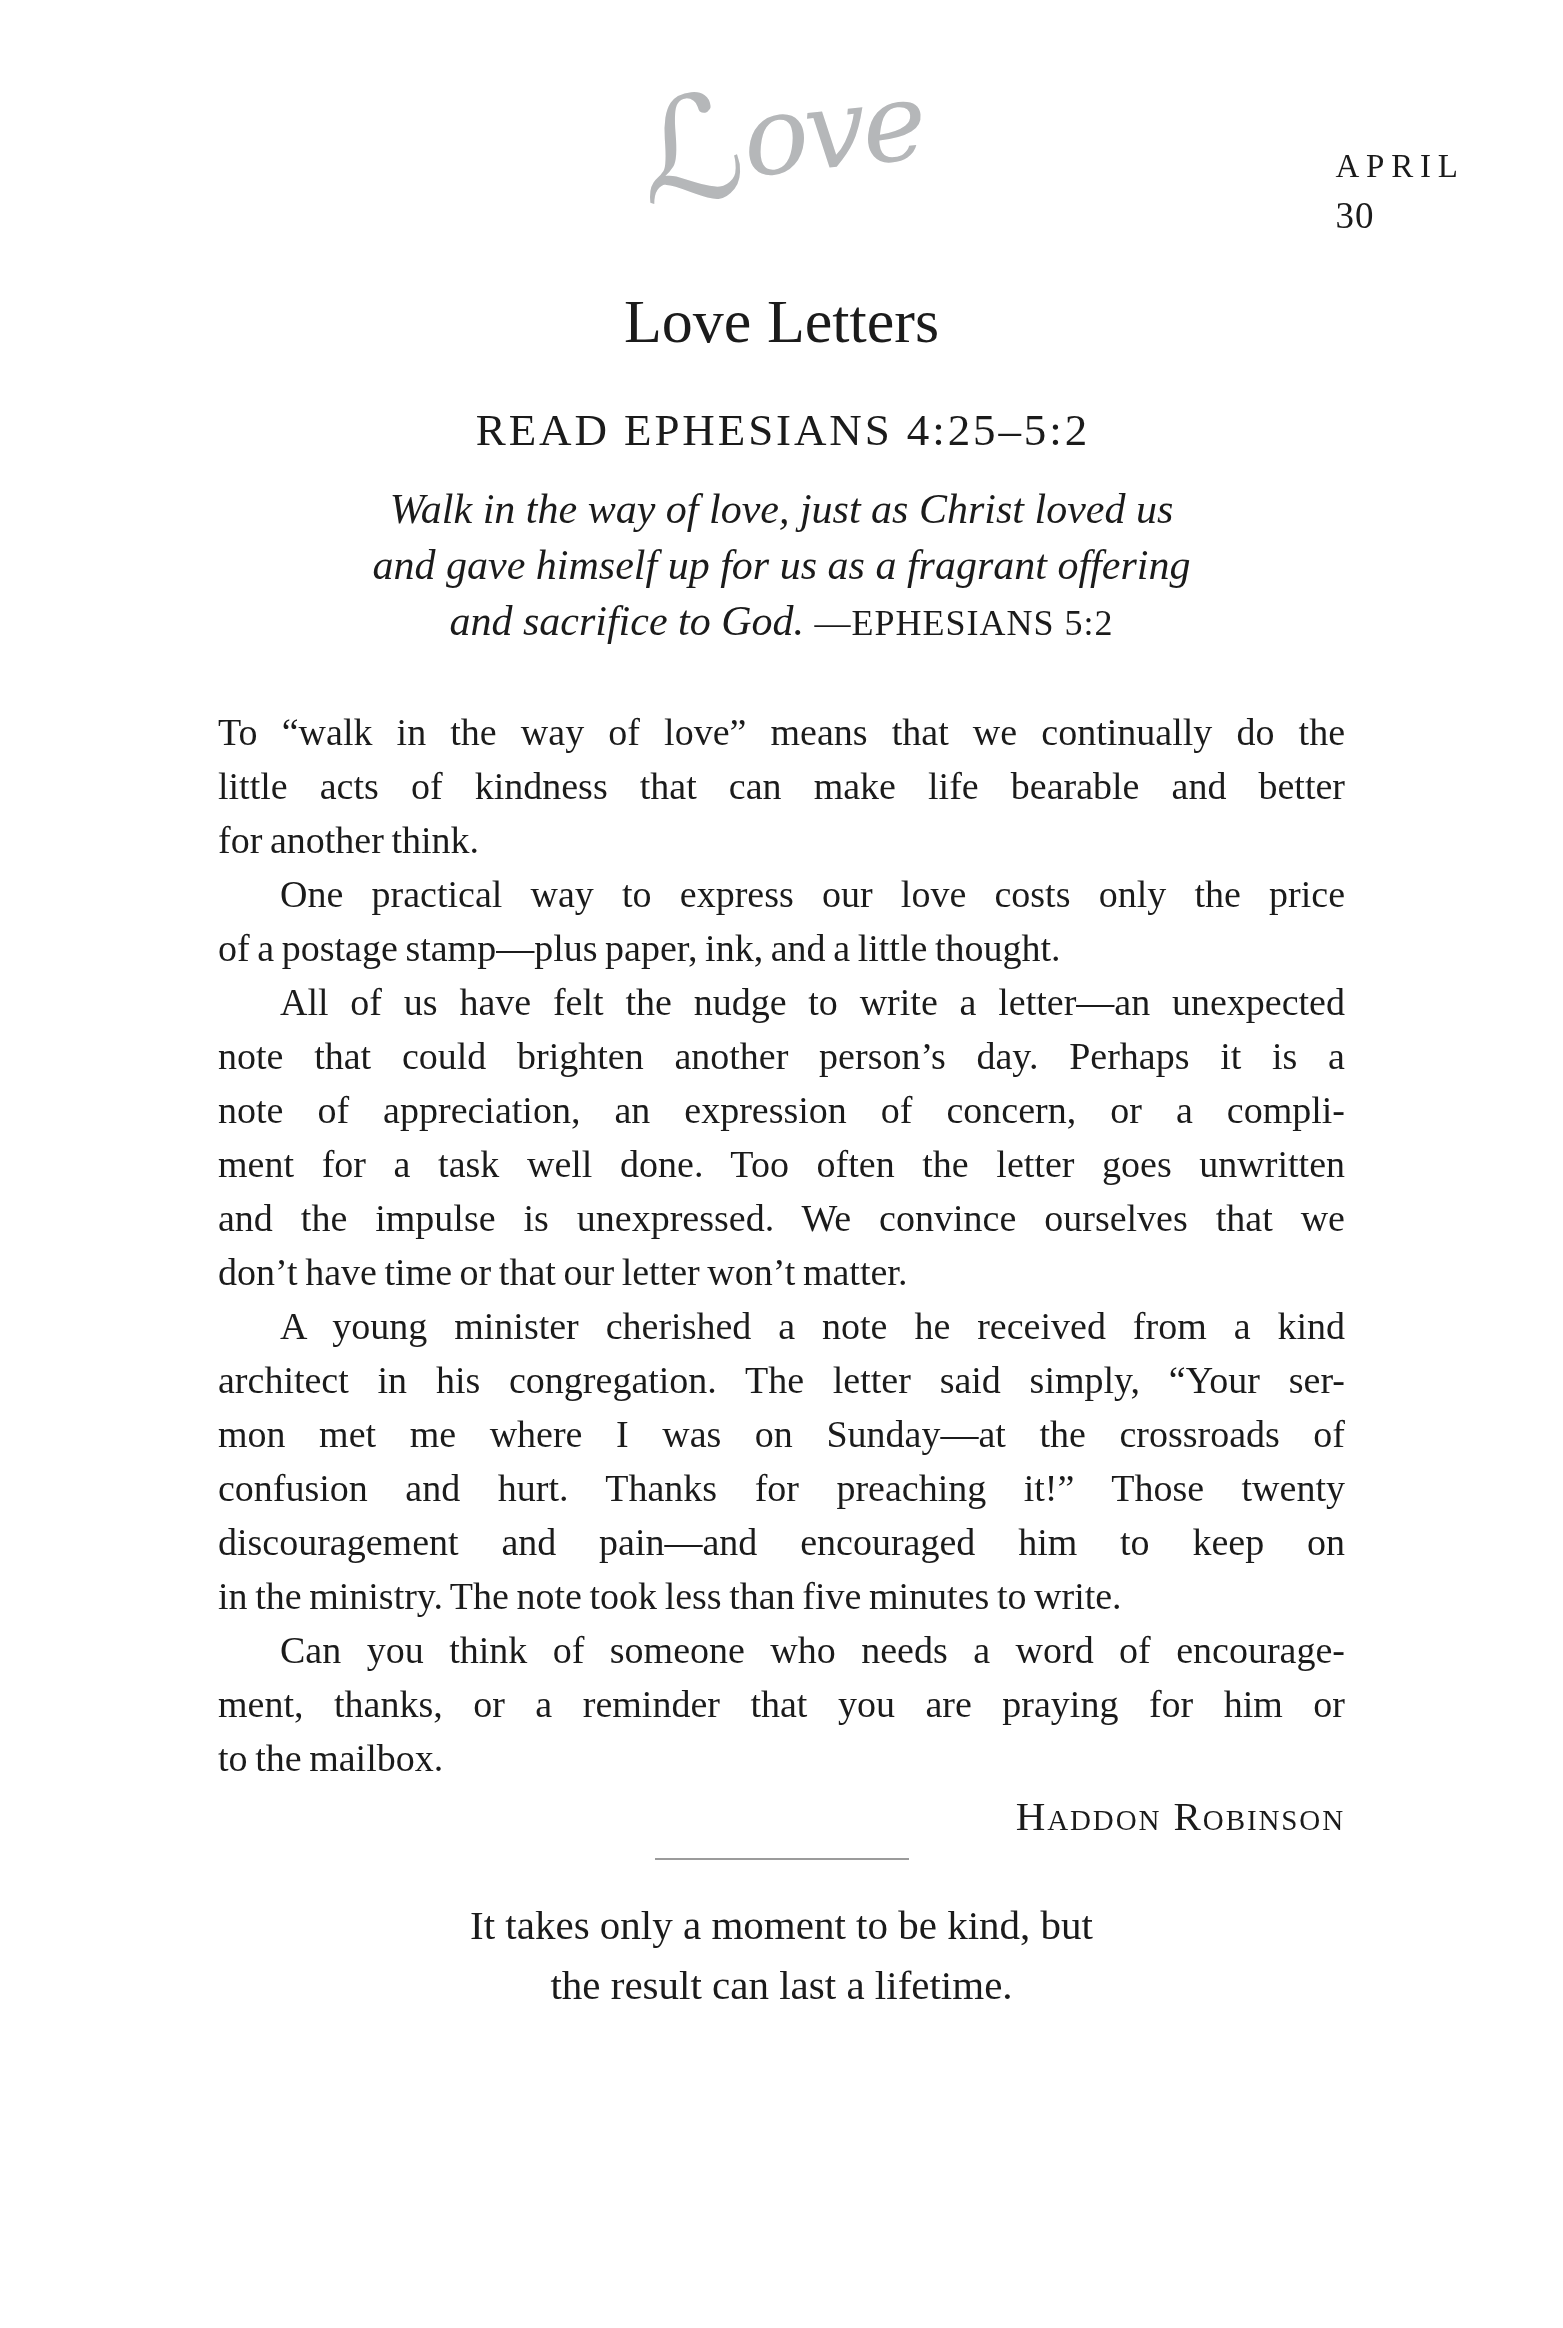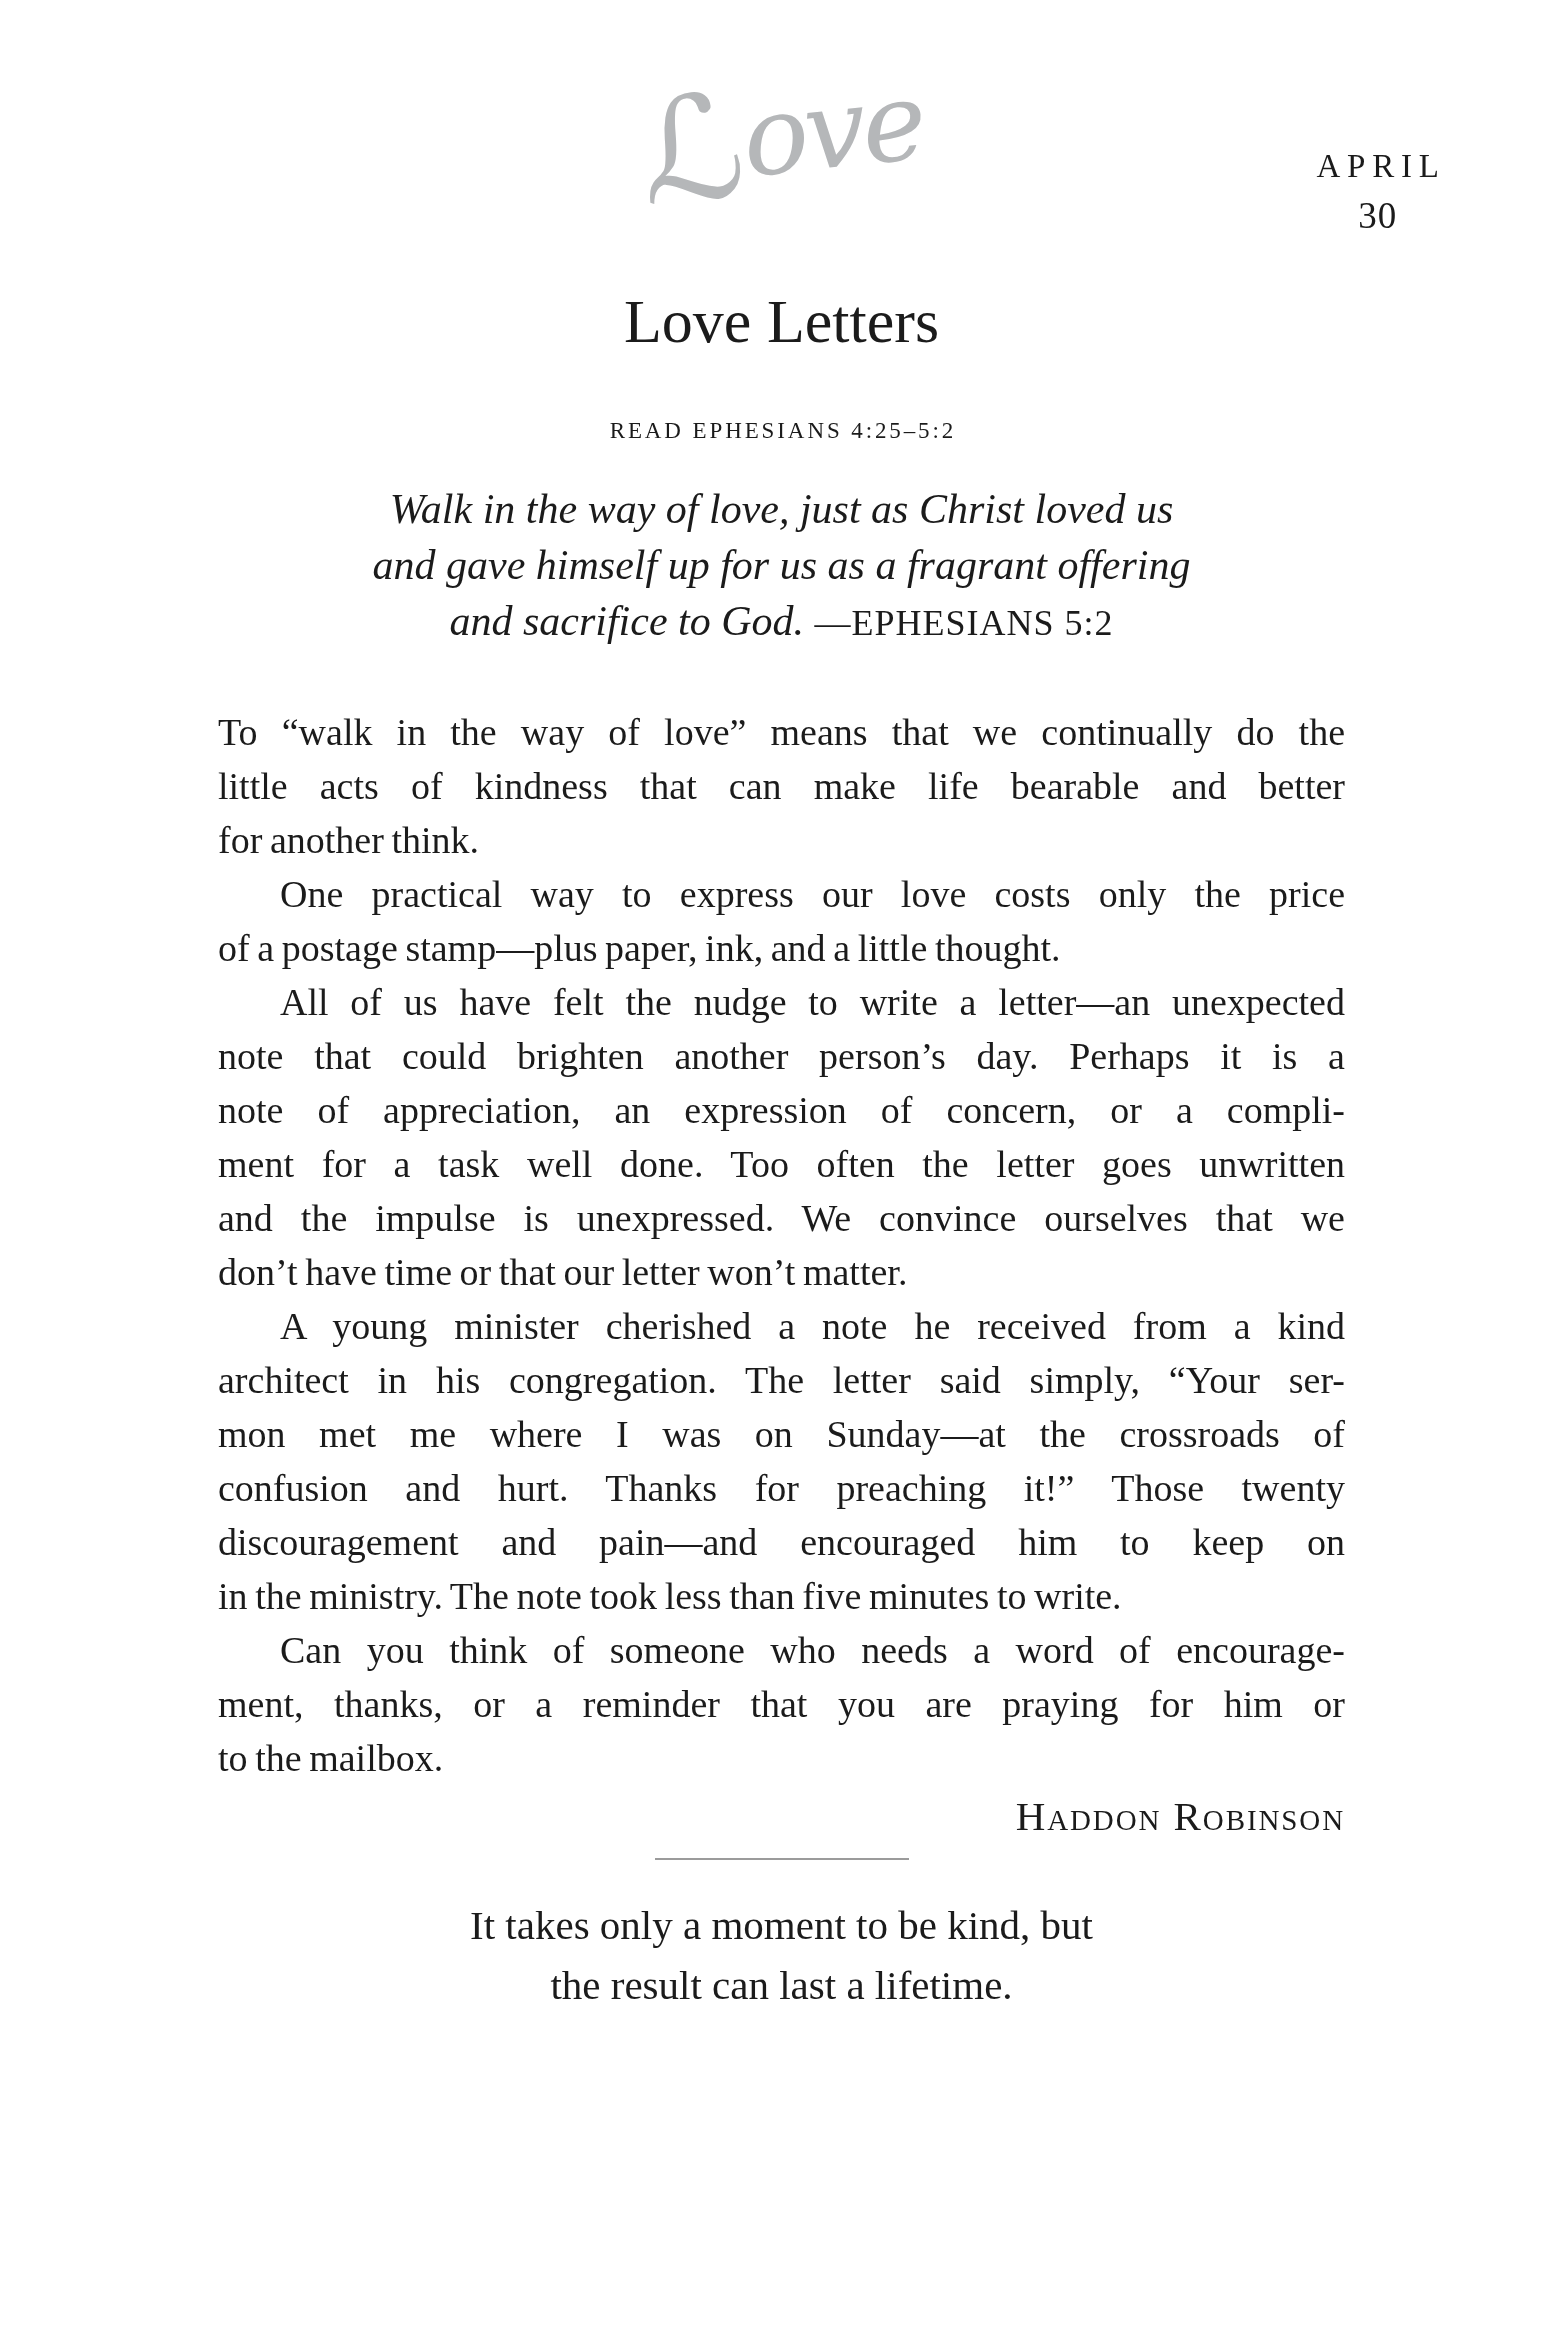--- a/index.html
+++ b/index.html
@@ -26,40 +26,40 @@
     vertical-align:-17.5px;
   }
   .love-rest{
     font-family:"DejaVu Serif",serif;
     font-style:italic;
     font-size:109px;
     letter-spacing:-3.9px;
   }
   
   .date{
-    position:absolute;top:147px;right:124px;
-    text-align:center;
+    position:absolute;top:147px;right:105px;
+    text-align:left;
   }
   .date-month{
     font-size:33px;line-height:39px;
     letter-spacing:6.8px;margin-right:-6.8px;
   }
   .date-day{
     font-size:37px;line-height:43px;
     letter-spacing:1px;margin-top:7.8px;
   }
   .content{margin:0 218px;}
   .title{
     margin-top:289px;
     font-size:62px;line-height:64px;
     text-align:center;
   }
   .reading{
     margin-top:56px;
-    font-size:23px;line-height:43px;
+    font-size:45px;line-height:43px;
     letter-spacing:2.9px;margin-right:-2.9px;
     text-align:center;
   }
   .quote{
     margin-top:29px;
     font-style:italic;
     font-size:42px;line-height:56px;
     text-align:center;
     font-family:Liberation Serif, serif;
   }

